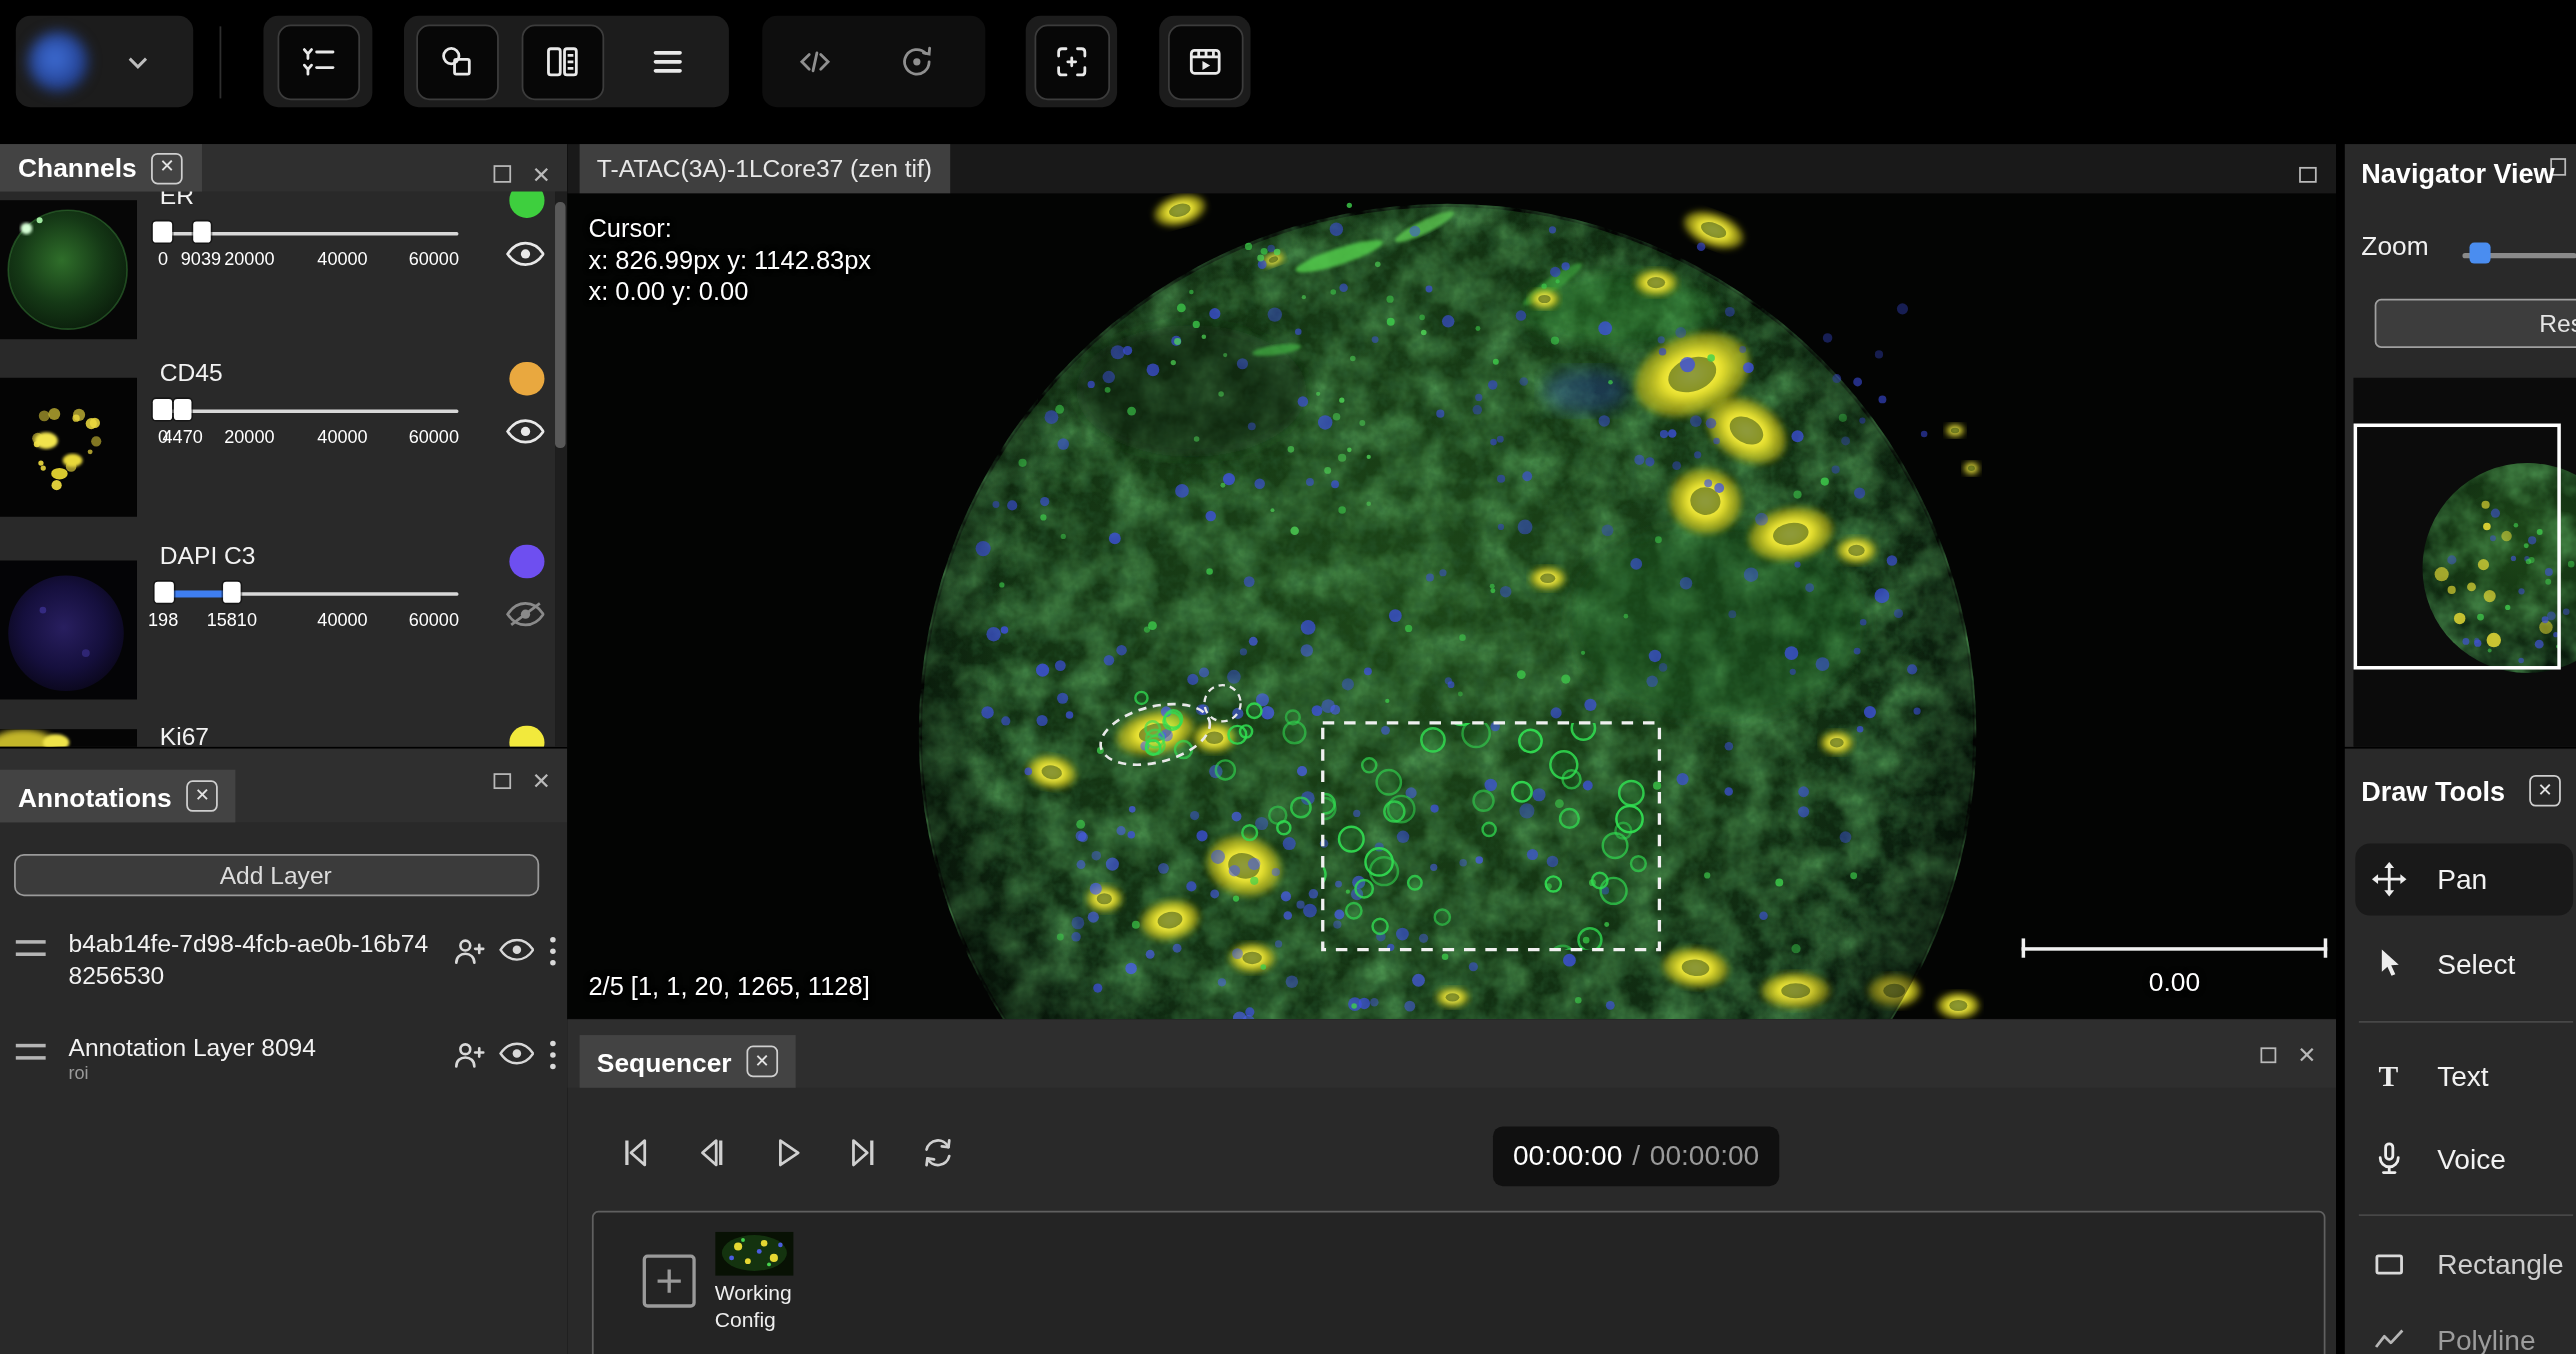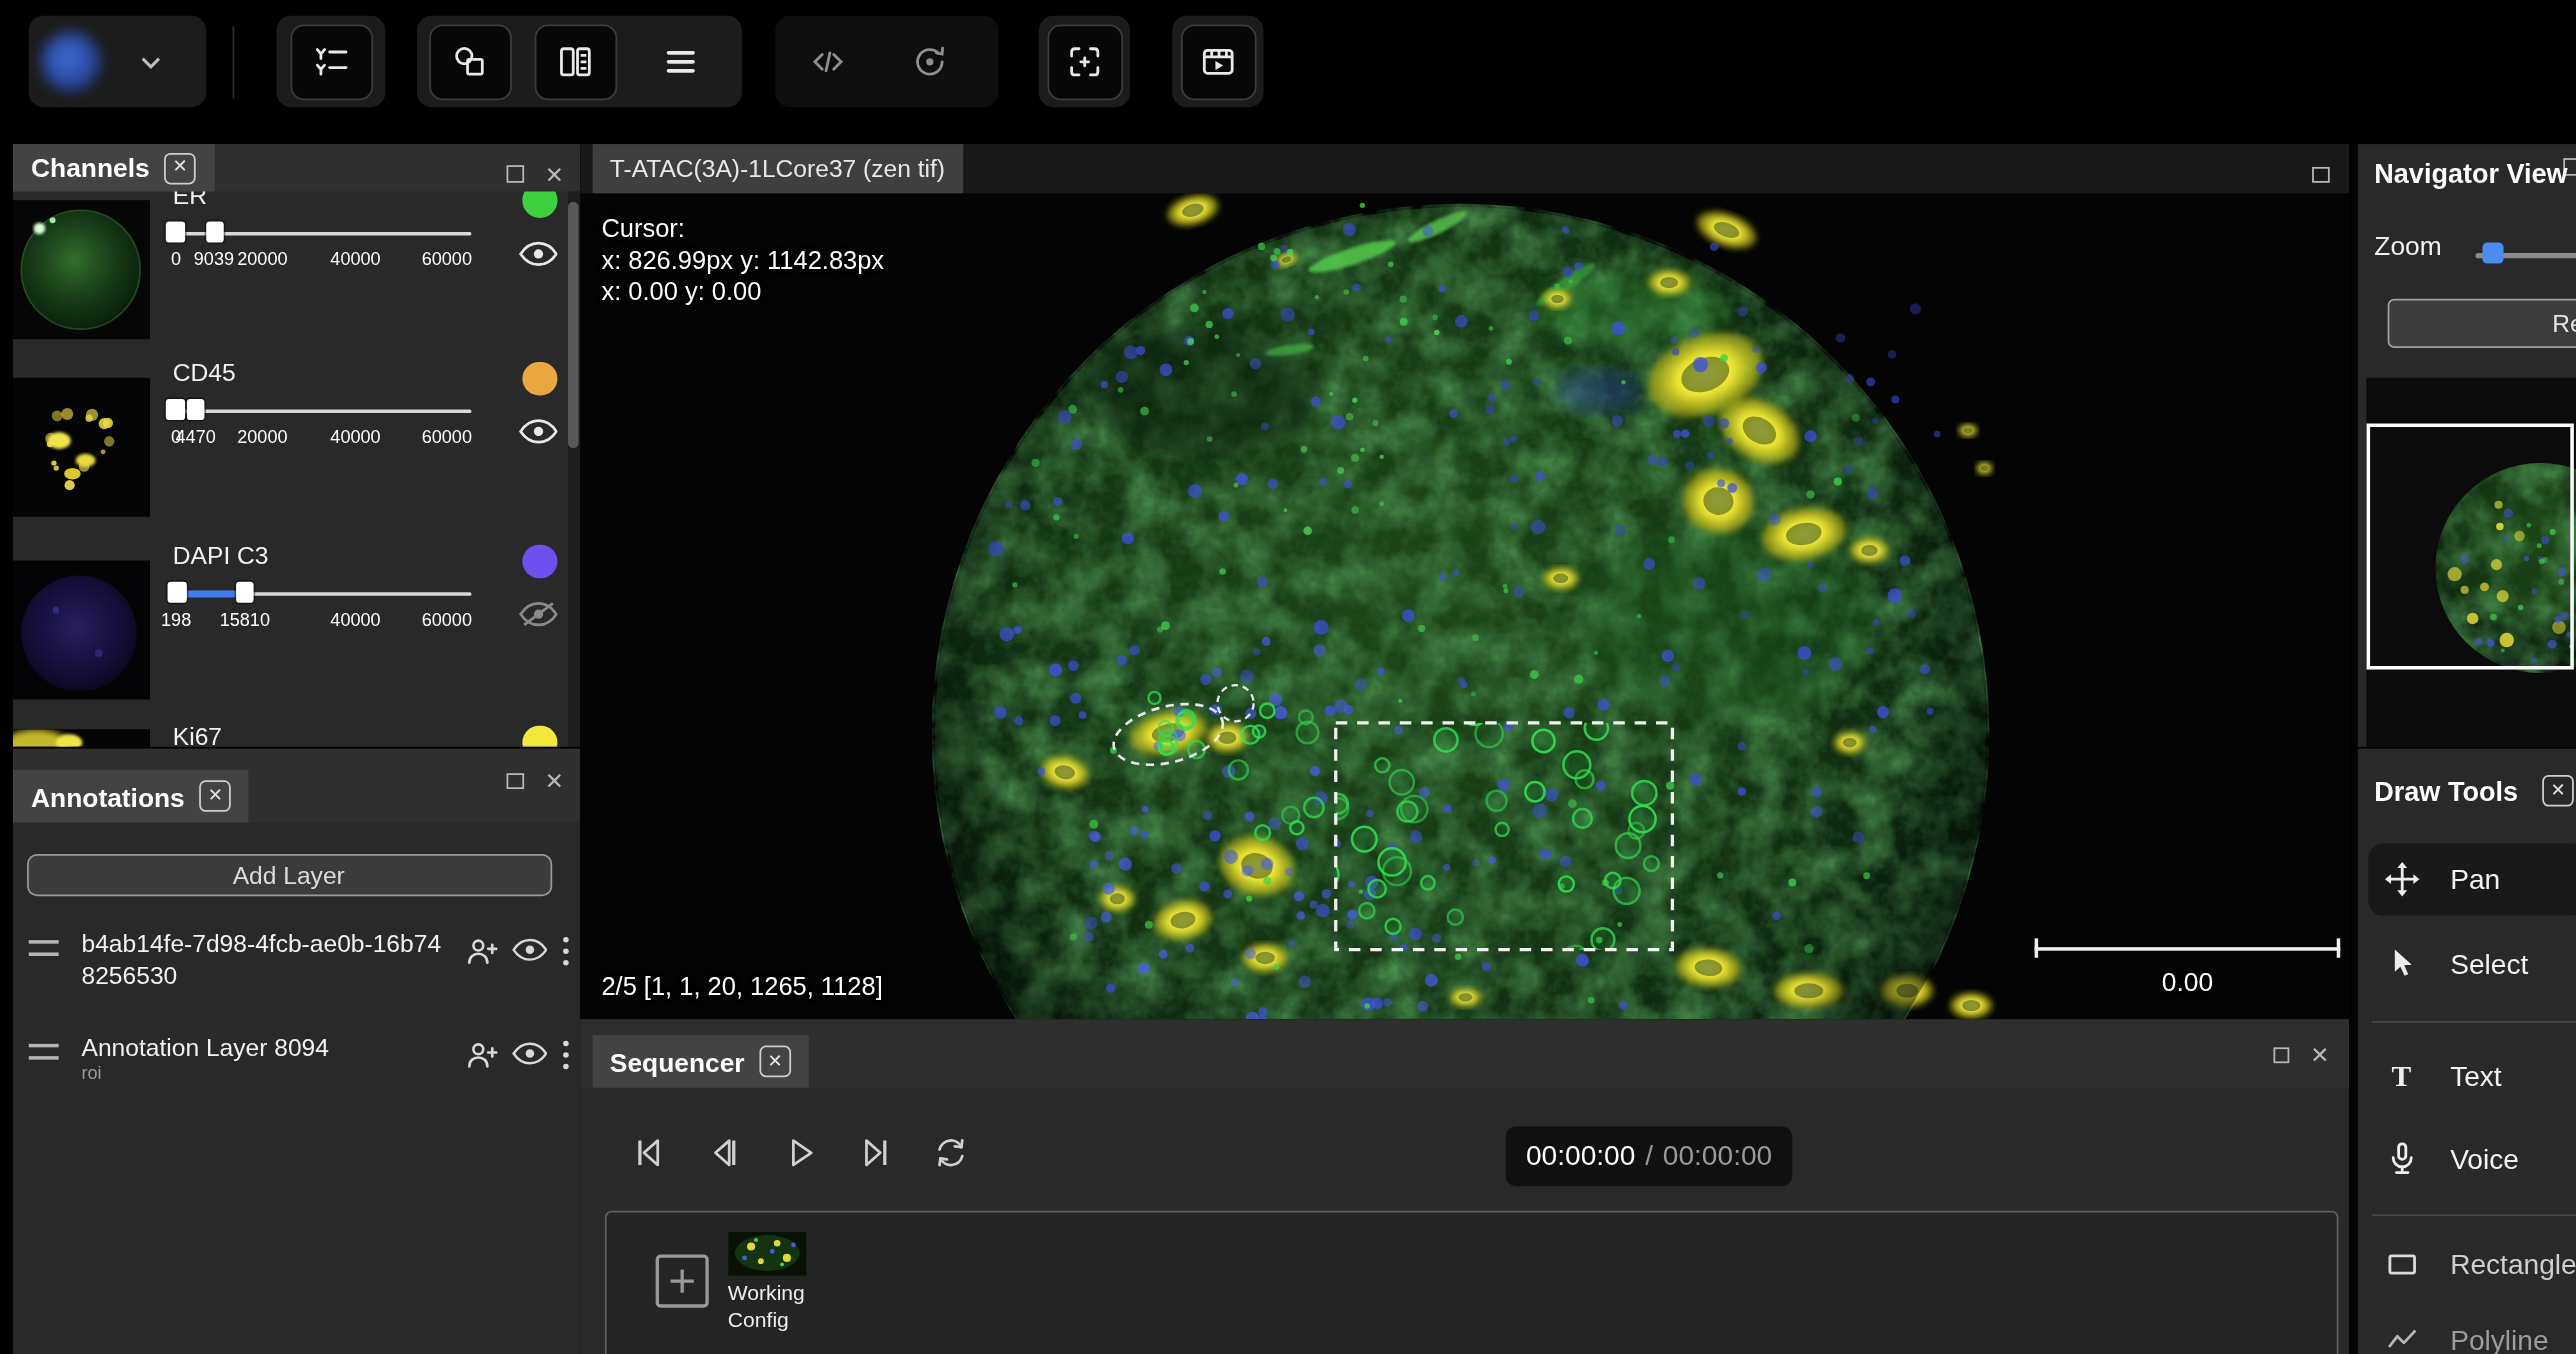--- a/index.html
+++ b/index.html
@@ -1,19 +1,19 @@
 <!DOCTYPE html>
 <html style="font-size:15px"><head>
 <meta charset="utf-8">
 <style>
   html,body{margin:0;padding:0;background:#000;}
   *{box-sizing:border-box;}
   button{background:none;border:none;padding:0;color:inherit;font:inherit;cursor:pointer;}
   svg{display:block;}
-  #viewport{width:2576px;height:1354px;overflow:hidden;position:relative;background:#000;padding-left:13px;}
+  #viewport{width:2576px;height:1354px;overflow:hidden;position:relative;background:#000;}
   #scale{position:relative;width:1467px;height:771px;transform:scale(1.7564,1.7573);transform-origin:0 0;
          background:#000;font-family:"Liberation Sans",sans-serif;color:#ececec;overflow:hidden;}
   .abs{position:absolute;}
 
   
   #toolbar{left:0;top:0;width:1467px;height:71px;background:#000;}
   .tb-group{position:absolute;top:9.4px;height:52px;background:#1c1c1c;border-radius:8.4px;display:flex;align-items:center;padding:0 6.5px;gap:13px;}
   .tb-btn{width:47px;height:43px;display:flex;align-items:center;justify-content:center;border-radius:7.5px;}
   .tb-btn.boxed{background:#070707;border:0.9px solid #3c3c3c;}
   .vsep{position:absolute;top:15px;width:0.9px;height:41px;background:#2e2e2e;}

